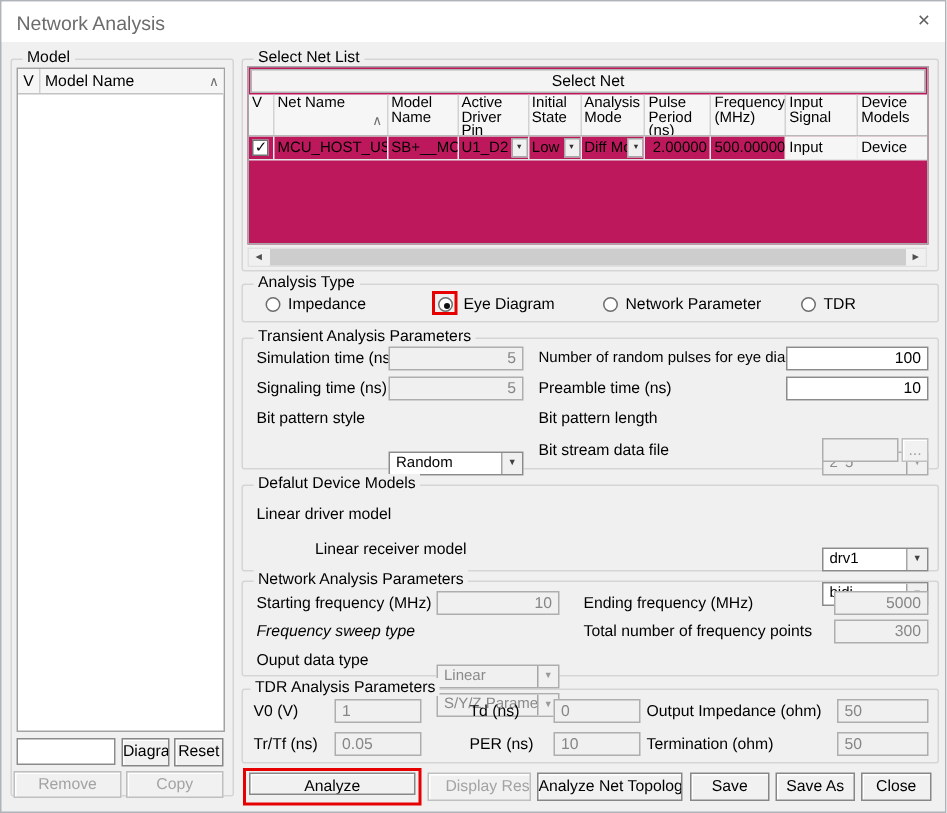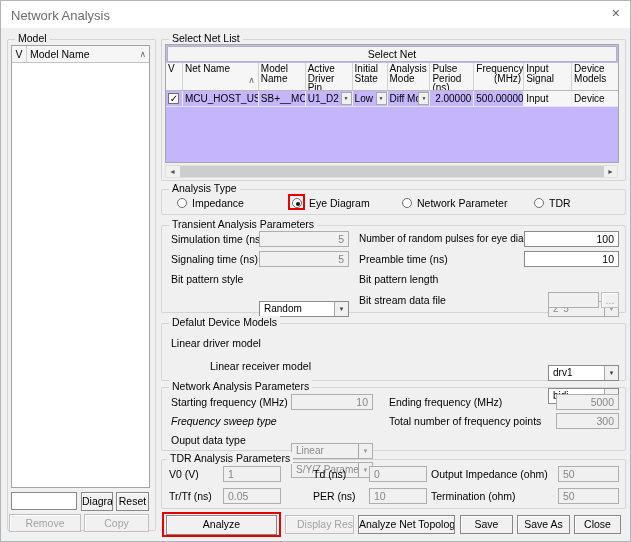--- a/index.html
+++ b/index.html
@@ -22,21 +22,21 @@
   .combo.dis .arr{color:#9a9a9a;}
   .btn{position:absolute;background:#f1f1f1;border:1px solid #878787;box-shadow:inset 1px 1px 0 #fff;font-size:10.5px;text-align:center;color:#000;cursor:pointer;z-index:2;overflow:hidden;white-space:nowrap;}
   .btn.dis{color:#a3a3a3;border-color:#bfbfbf;cursor:default;}
   .redbox{position:absolute;border:2px solid #e60000;z-index:4;background:transparent;}
   
   .mtable{position:absolute;left:10px;top:44px;width:139px;height:443px;border:1px solid #a3a3a3;background:#fff;z-index:2;}
   .mtable .hd{display:flex;height:17px;background:#f6f6f6;border-bottom:1px solid #c3c3c3;font-size:10.5px;}
   .mtable .hd .c1{width:15px;border-right:1px solid #cfcfcf;text-align:center;line-height:16px;}
   .mtable .hd .c2{flex:1;line-height:16px;padding:0 3px;position:relative;}
   .sortcaret{position:absolute;right:3px;top:0;color:#6f6f6f;font-size:9px;}
-  .nettable{position:absolute;left:164px;top:43px;width:454px;height:119px;background:#c4b5fd;border:1px solid #a7a7a7;z-index:2;}
+  .nettable{position:absolute;left:164px;top:43px;width:454px;height:119px;background:#be185d;border:1px solid #a7a7a7;z-index:2;}
   .snbar{height:16px;margin:1px;background:#f4f4f4;border:1px solid #b3b3b3;font-size:10.5px;text-align:center;line-height:14px;cursor:pointer;}
   .nhead{display:flex;height:28px;background:#f6f6f6;border-bottom:1px solid #b9b9b9;}
   .nhead .th{font-size:10px;line-height:9.5px;padding:1px 2px;border-right:1px solid #d2d2d2;overflow:hidden;position:relative;}
   .nrow{display:flex;height:16px;border-bottom:1px solid #e4e4e4;font-size:10px;}
   .nrow .td{line-height:15px;padding:0 2px;border-right:1px solid #ececec;overflow:hidden;white-space:nowrap;position:relative;}
   .nrow .td.num{text-align:right;}
   .nrow .td.gray{background:#f6f6f6;}
   .cellcombo{padding-right:12px;}
   .cellarr{position:absolute;right:0;top:1px;width:11px;height:13px;background:#f0f0f0;border:1px solid #a8a8a8;font-size:5px;line-height:11px;text-align:center;color:#333;cursor:pointer;}
   .cb{width:11px;height:11px;margin:2px auto;background:#fff;border:1px solid #707070;font-size:10px;line-height:10px;text-align:center;color:#000;cursor:pointer;}
@@ -87,21 +87,21 @@
       <div class="th" style="width:17px;">V</div>
       <div class="th" style="width:76px;">
         <span>Net Name</span>
         <span class="sortcaret" style="top:13px;">∧</span>
       </div>
       <div class="th" style="width:47px;">Model Name</div>
       <div class="th" style="width:47px;">Active Driver Pin</div>
       <div class="th" style="width:35px;">Initial State</div>
       <div class="th" style="width:43px;">Analysis Mode</div>
       <div class="th" style="width:44px;">Pulse Period (ns)</div>
-      <div class="th" style="width:50px;text-align:right;">Frequency (MHz)</div>
+      <div class="th" style="width:50px;">Frequency (MHz)</div>
       <div class="th" style="width:48px;">Input Signal</div>
       <div class="th" style="width:46px;border-right:none;">Device Models</div>
     </div>
     <div class="nrow">
       <div class="td" style="width:17px;">
         <div class="cb">✓</div>
       </div>
       <div class="td" style="width:76px;">MCU_HOST_USB+</div>
       <div class="td" style="width:47px;">SB+__MCU</div>
       <div class="td cellcombo" style="width:47px;">
@@ -221,19 +221,19 @@
   <div class="fld dis" style="left:557px;top:465px;width:61px;">50</div>
 
   <div class="lab" style="left:168px;top:489px;">Tr/Tf (ns)</div>
   <div class="fld dis" style="left:222px;top:487px;width:58px;">0.05</div>
   <div class="lab" style="left:312px;top:489px;">PER (ns)</div>
   <div class="fld dis" style="left:368px;top:487px;width:58px;">10</div>
   <div class="lab" style="left:430px;top:489px;">Termination (ohm)</div>
   <div class="fld dis" style="left:557px;top:487px;width:61px;">50</div>
 
   <div class="redbox" style="left:161px;top:511px;width:119px;height:25px;"></div>
-  <div class="btn" style="left:165px;top:514px;width:111px;height:20px;line-height:17px;">Analyze</div>
+  <div class="btn" style="left:165px;top:514px;width:111px;height:15px;line-height:17px;">Analyze</div>
   <div class="btn dis" style="left:284px;top:514px;width:69px;height:19px;line-height:17px;padding-left:11px;">Display Result</div>
   <div class="btn" style="left:357px;top:514px;width:97px;height:19px;line-height:17px;">Analyze Net Topology</div>
   <div class="btn" style="left:459px;top:514px;width:53px;height:19px;line-height:17px;">Save</div>
   <div class="btn" style="left:516px;top:514px;width:53px;height:19px;line-height:17px;">Save As</div>
   <div class="btn" style="left:573px;top:514px;width:47px;height:19px;line-height:17px;">Close</div>
 </div>
 
 </body></html>

